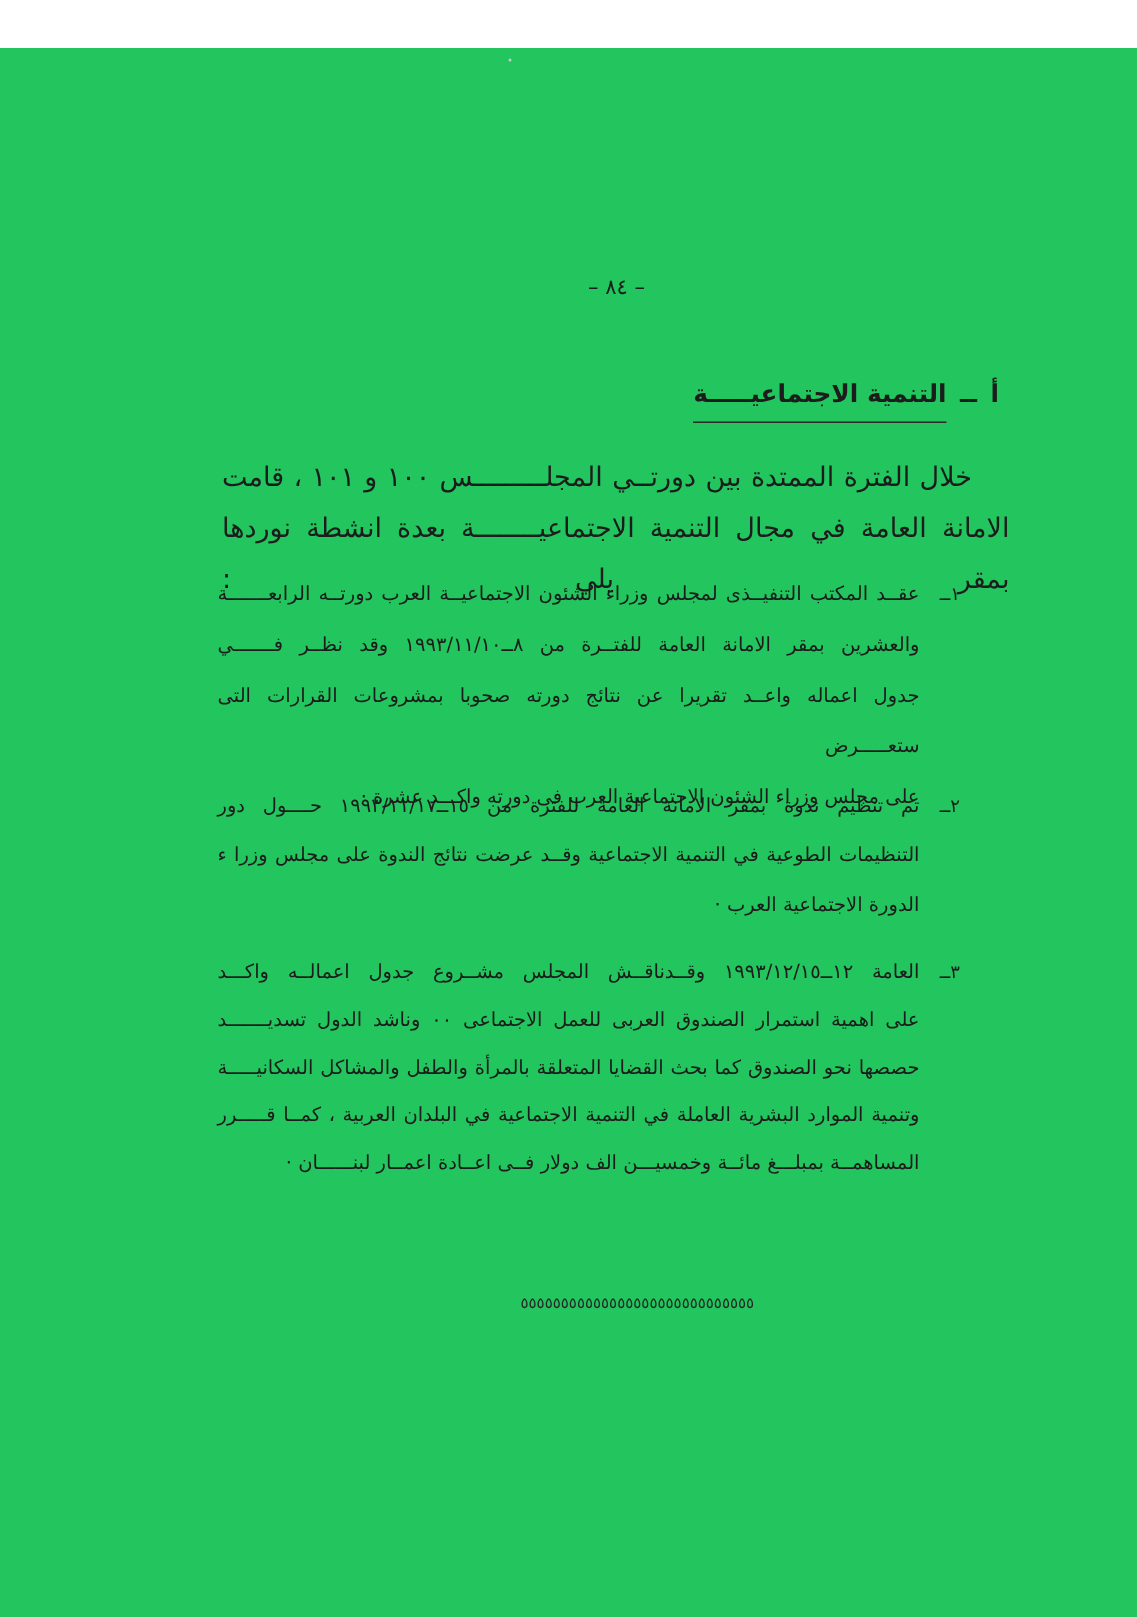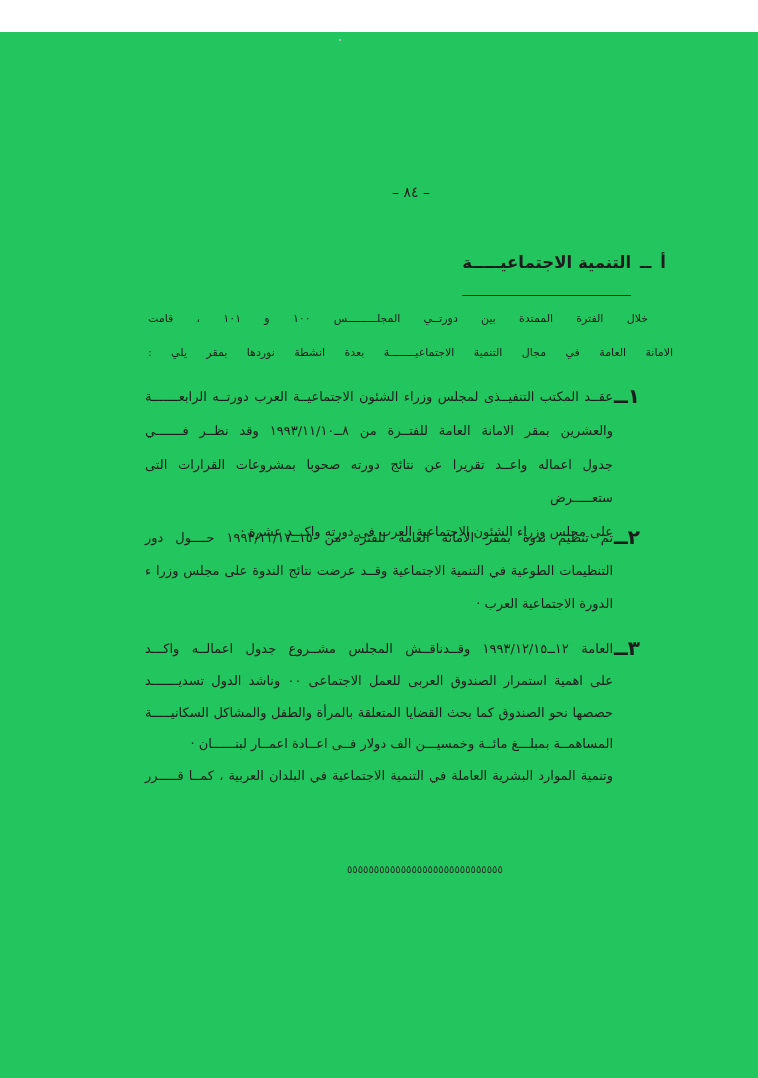--- a/index.html
+++ b/index.html
@@ -12,30 +12,30 @@
     position:absolute;top:152px;left:350px;width:122px;text-align:center;
     font-size:14px;letter-spacing:2px;white-space:nowrap;
   }
   .heading{
     position:absolute;top:219px;right:92px;
     display:flex;flex-direction:row;align-items:flex-start;gap:9px;
     font-size:16.5px;font-weight:bold;
   }
   .h-marker{line-height:24px;}
   .h-dash{line-height:24px;text-align:center;}
-  .h-title{line-height:24px;border-bottom:1.6px solid #2a2a2a;padding-bottom:20px;white-space:nowrap;}
+  .h-title{line-height:24px;border-bottom:1.6px solid #2a2a2a;padding-bottom:6px;white-space:nowrap;}
   .intro{
     position:absolute;top:270px;right:85px;width:525px;
-    font-size:11px;line-height:34px;
+    font-size:18px;line-height:34px;
   }
   .ln{text-align:right;}
   .j{text-align:justify;text-align-last:justify;}
   .indent{padding-right:25px;}
   .item{position:absolute;right:118px;width:522px;}
-  .item .num{position:absolute;top:0;right:0;font-size:20px;white-space:nowrap;font-weight:bold;}
+  .item .num{position:absolute;top:0;right:0;font-size:12px;white-space:nowrap;}
   .item .txt{margin-right:27px;width:468px;font-size:13px;}
   .item-1{top:348px;} .item-1 .txt,.item-1 .num{line-height:33.8px;}
   .item-2{top:489px;} .item-2 .txt,.item-2 .num{line-height:33px;}
   .item-3{top:601px;} .item-3 .txt,.item-3 .num{line-height:31.8px;}
   .sep{
     position:absolute;top:832px;left:347px;width:140px;
     font-size:10px;letter-spacing:-1.1px;color:#262626;direction:ltr;text-align:left;white-space:nowrap;
   }
 </style>
 </head>
@@ -76,20 +76,20 @@
       <div class="ln">الدورة الاجتماعية العرب ·</div>
     </div>
   </div>
 
   <div class="item item-3">
     <div class="num">٣ــ</div>
     <div class="txt">
       <div class="ln j">العامة ١٢ــ١٩٩٣/١٢/١٥ وقــدناقــش المجلس مشــروع جدول اعمالــه واكـــد</div>
       <div class="ln j">على اهمية استمرار الصندوق العربى للعمل الاجتماعى ٠٠ وناشد الدول تسديـــــــد</div>
       <div class="ln j">حصصها نحو الصندوق كما بحث القضايا المتعلقة بالمرأة والطفل والمشاكل السكانيـــــة</div>
+      <div class="ln j">وتنمية الموارد البشرية العاملة في التنمية الاجتماعية في البلدان العربية ، كمــا قـــــرر</div>
       <div class="ln">المساهمــة بمبلـــغ مائــة وخمسيـــن الف دولار فــى اعــادة اعمــار لبنــــــان ·</div>
-      <div class="ln j">وتنمية الموارد البشرية العاملة في التنمية الاجتماعية في البلدان العربية ، كمــا قـــــرر</div>
     </div>
   </div>
 
   <div class="sep">٥٥٥٥٥٥٥٥٥٥٥٥٥٥٥٥٥٥٥٥٥٥٥٥٥٥٥٥٥</div>
 
 </div>
 
 </body></html>

